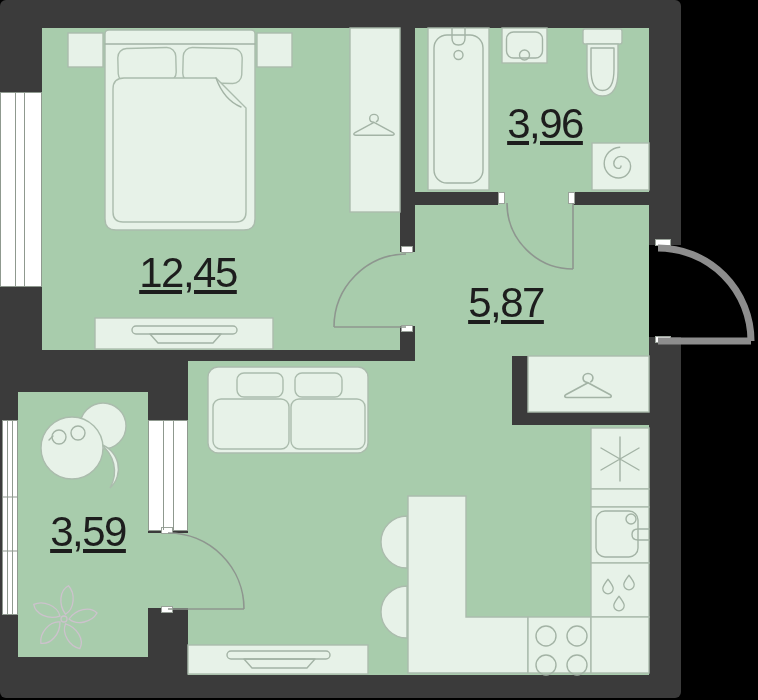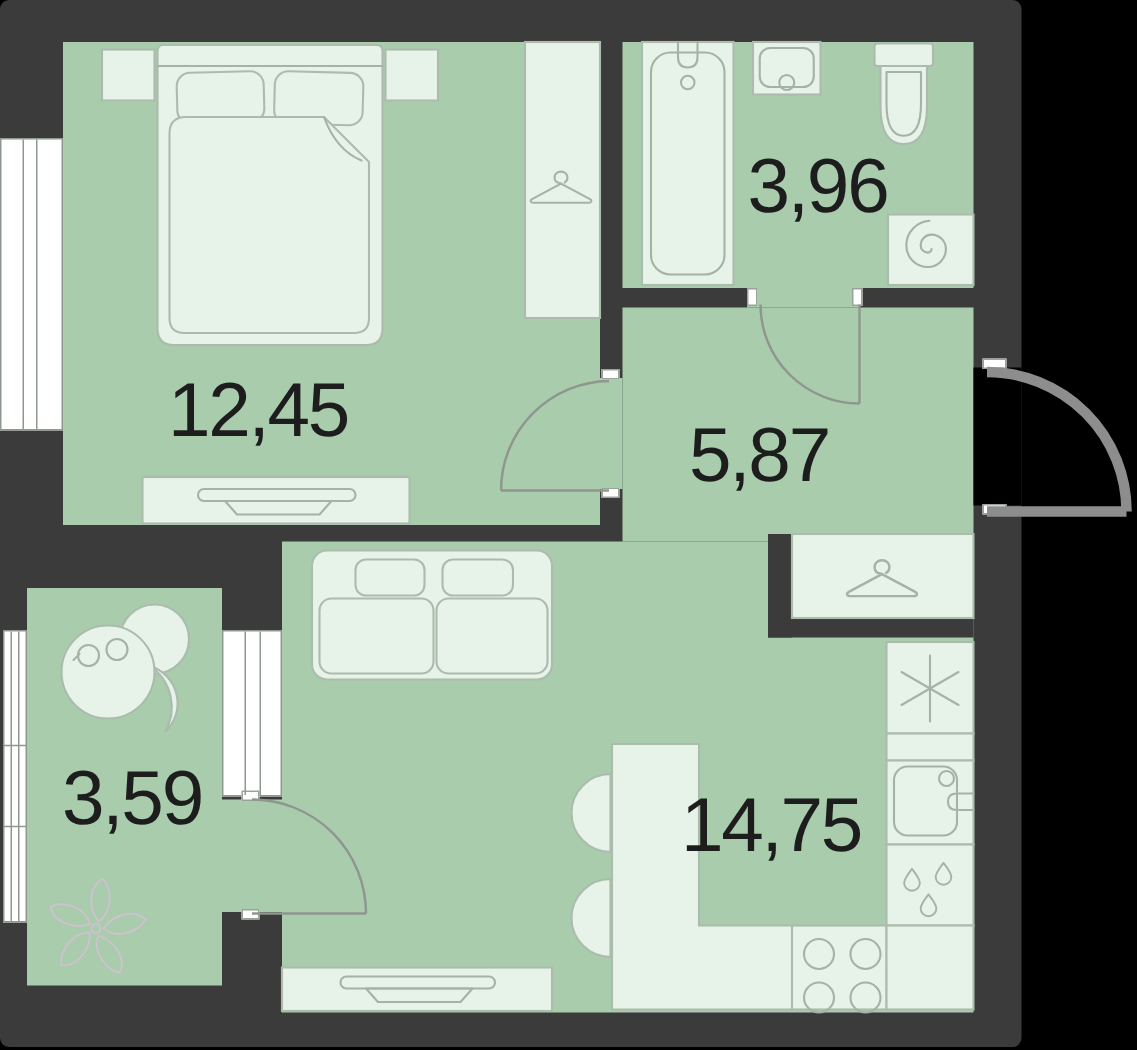--- a/index.html
+++ b/index.html
@@ -13,21 +13,21 @@
   .window{background:#ffffff;border:1px solid #8f998f;}
   .jamb{background:#ffffff;border:1px solid #9aa39a;}
   svg.overlay{position:absolute;left:0;top:0;pointer-events:none;}
   .fw{fill:#e7f2e8;stroke:#abbcad;stroke-width:1.4;}
   .ic{fill:none;stroke:#a3b3a5;stroke-width:1.4;stroke-linecap:round;stroke-linejoin:round;}
   .door{fill:none;stroke:#8e968f;stroke-width:1.6;}
   .entry{fill:none;stroke:#8d8d8d;stroke-width:7;}
   .wf{stroke:#8f998f;stroke-width:1;fill:none;}
   .flower{fill:none;stroke:#cdc2cd;stroke-width:1.3;}
   .lbl{position:absolute;transform:translate(-50%,-50%);color:#1d1d1d;
-       font-size:51px;letter-spacing:-1.5px;white-space:nowrap;}
+       font-size:42px;letter-spacing:-1.5px;white-space:nowrap;text-decoration:underline;}
 </style>
 </head>
 <body>
 
 <div id="plan">
 
   <div class="abs slab" style="left:0;top:0;width:681px;height:698px;"></div>
 
   <div class="abs room" style="left:42px;top:28px;width:358px;height:322px;"></div>
   <div class="abs room" style="left:415px;top:28px;width:234px;height:164px;"></div>
@@ -185,19 +185,18 @@
     <g>
       <path class="door" d="M334,327 H406 M334,327 A73,73 0 0 1 406,254"></path>
       <path class="door" d="M573,203 V269 M573,269 A66,66 0 0 1 507,203"></path>
       <path class="door" d="M168,609 H244 M244,609 A76,76 0 0 0 168,533"></path>
     </g>
     <g>
       <path class="entry" d="M658,341 H751 M751,341 A93,93 0 0 0 658,248"></path>
     </g>
   </svg>
 
-  <div class="lbl" style="left:172px;top:273px;">12,45</div>
+  <div class="lbl" style="left:188px;top:273px;">12,45</div>
   <div class="lbl" style="left:545px;top:124px;">3,96</div>
   <div class="lbl" style="left:506px;top:303px;">5,87</div>
-  <div class="lbl" style="left:514px;top:550px;">14,75</div>
   <div class="lbl" style="left:88px;top:532px;">3,59</div>
 
 </div>
 
 </body></html>

